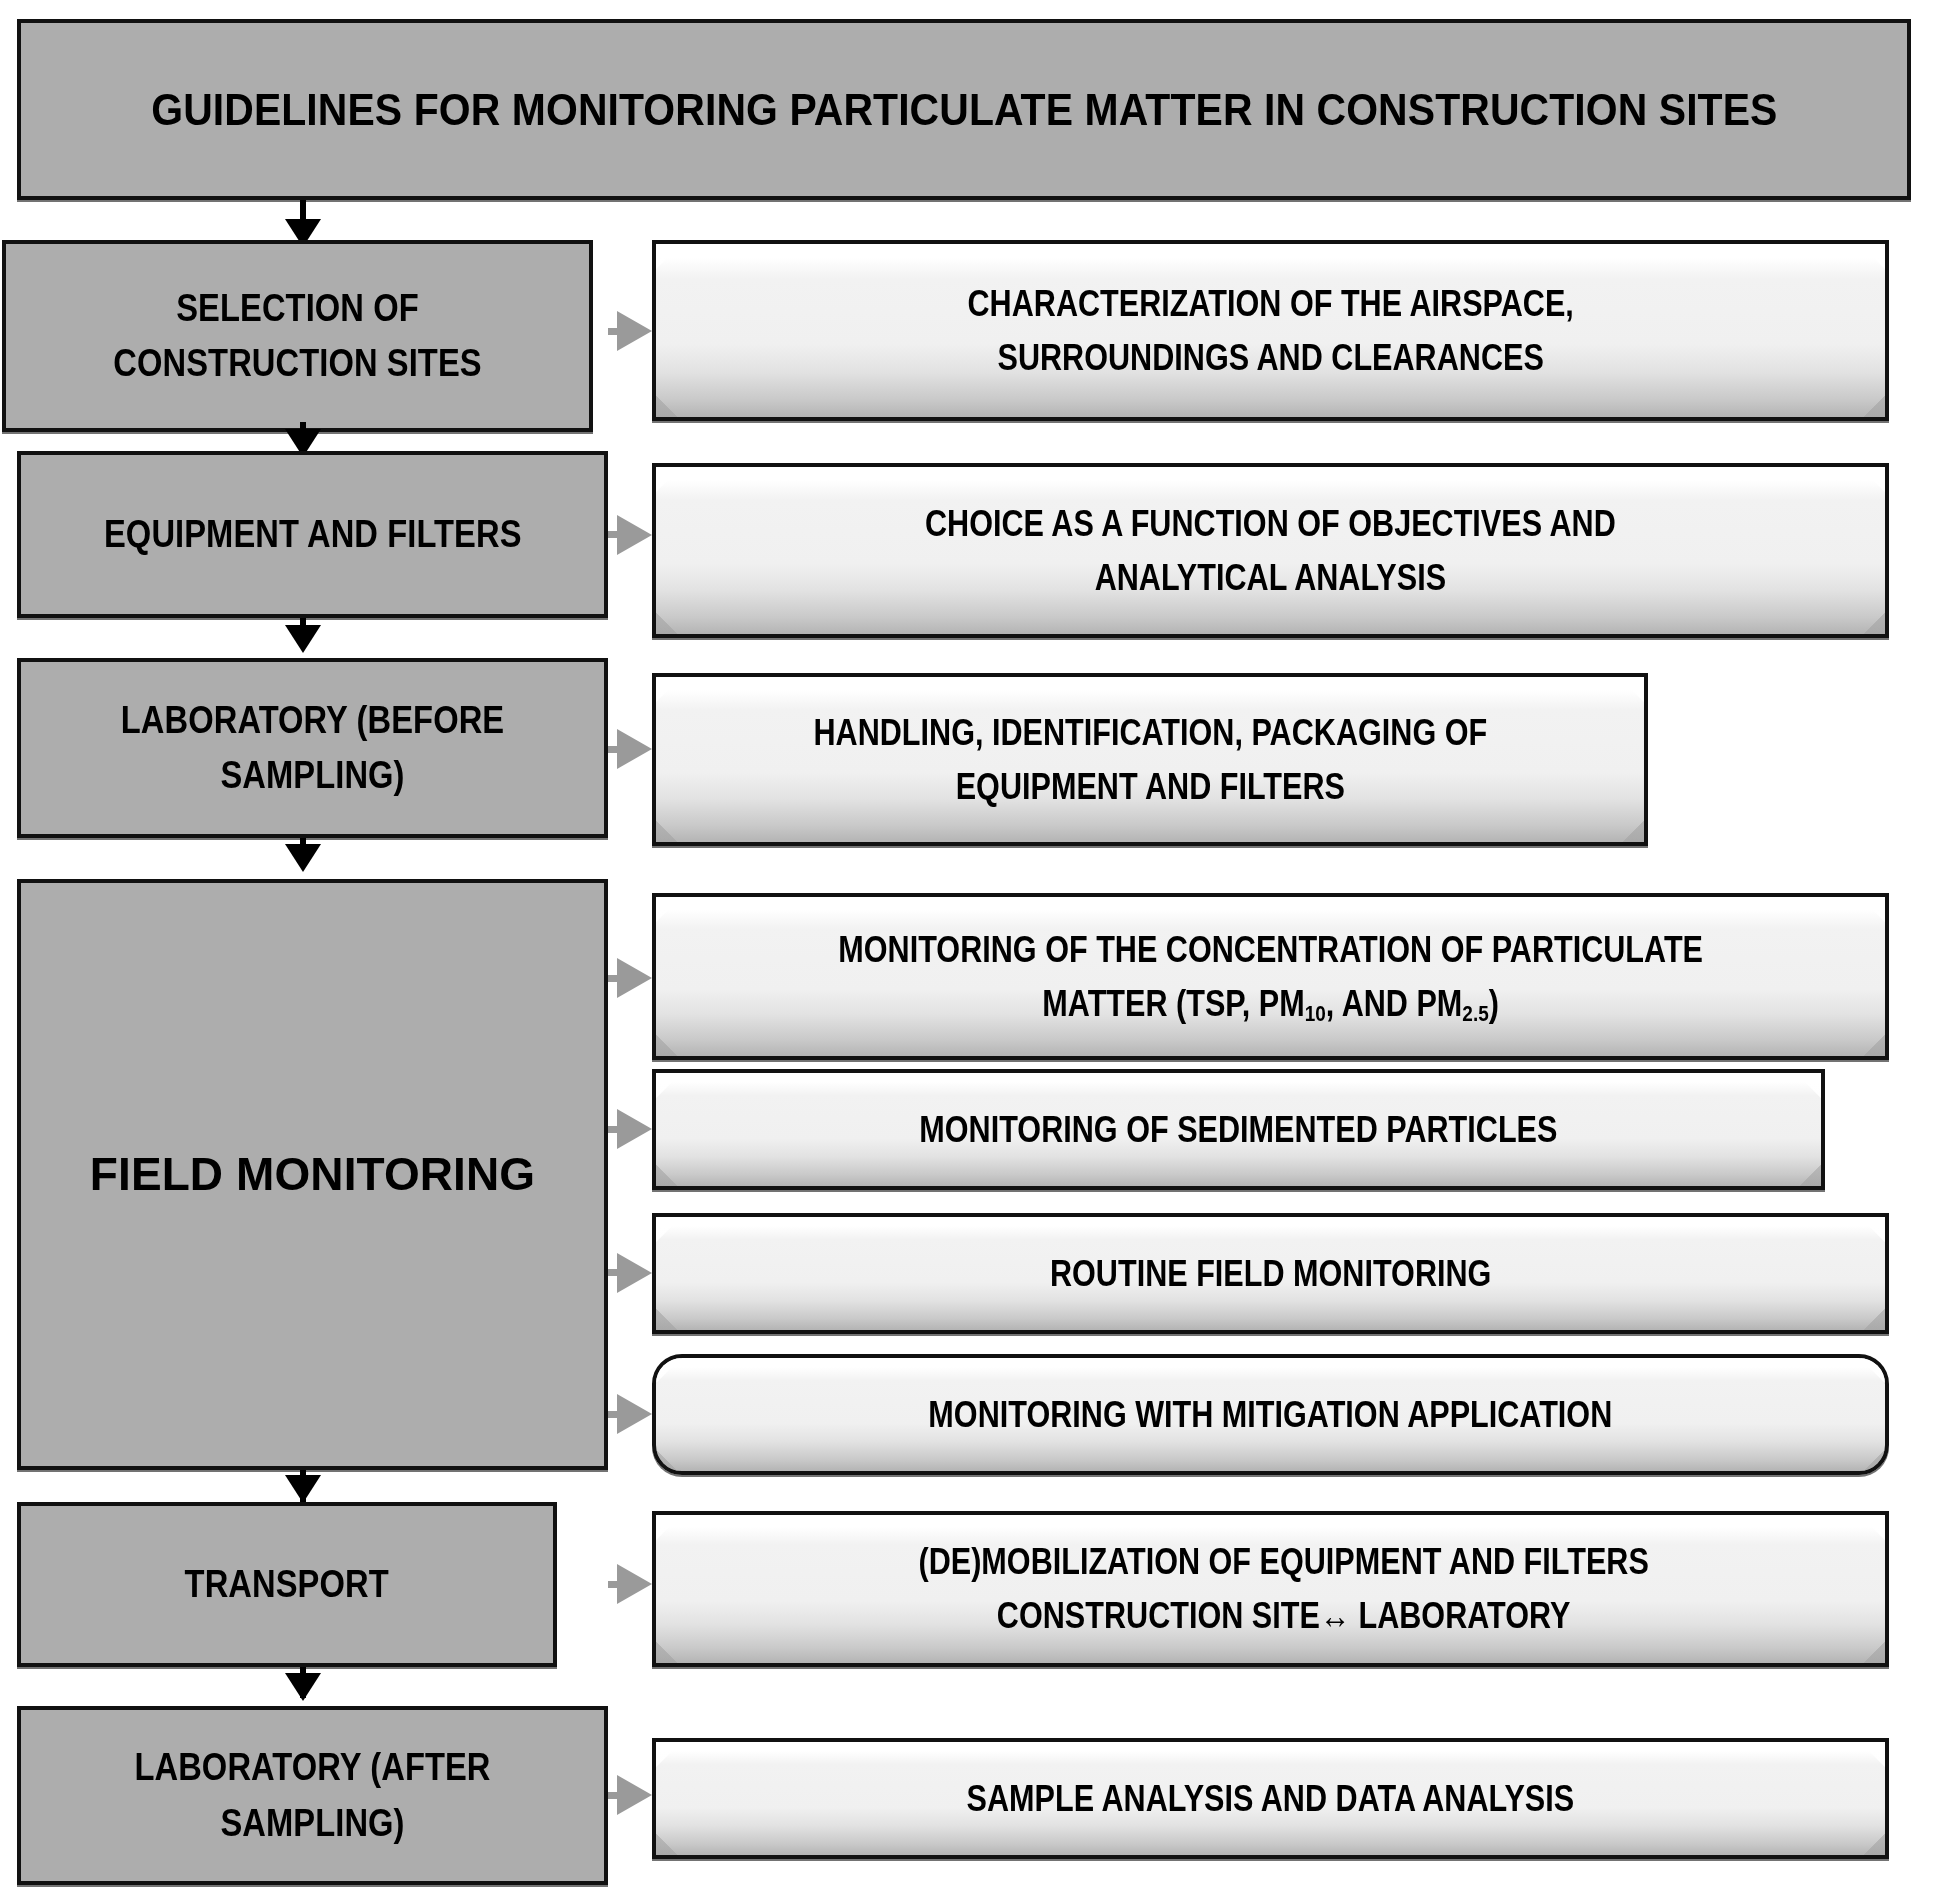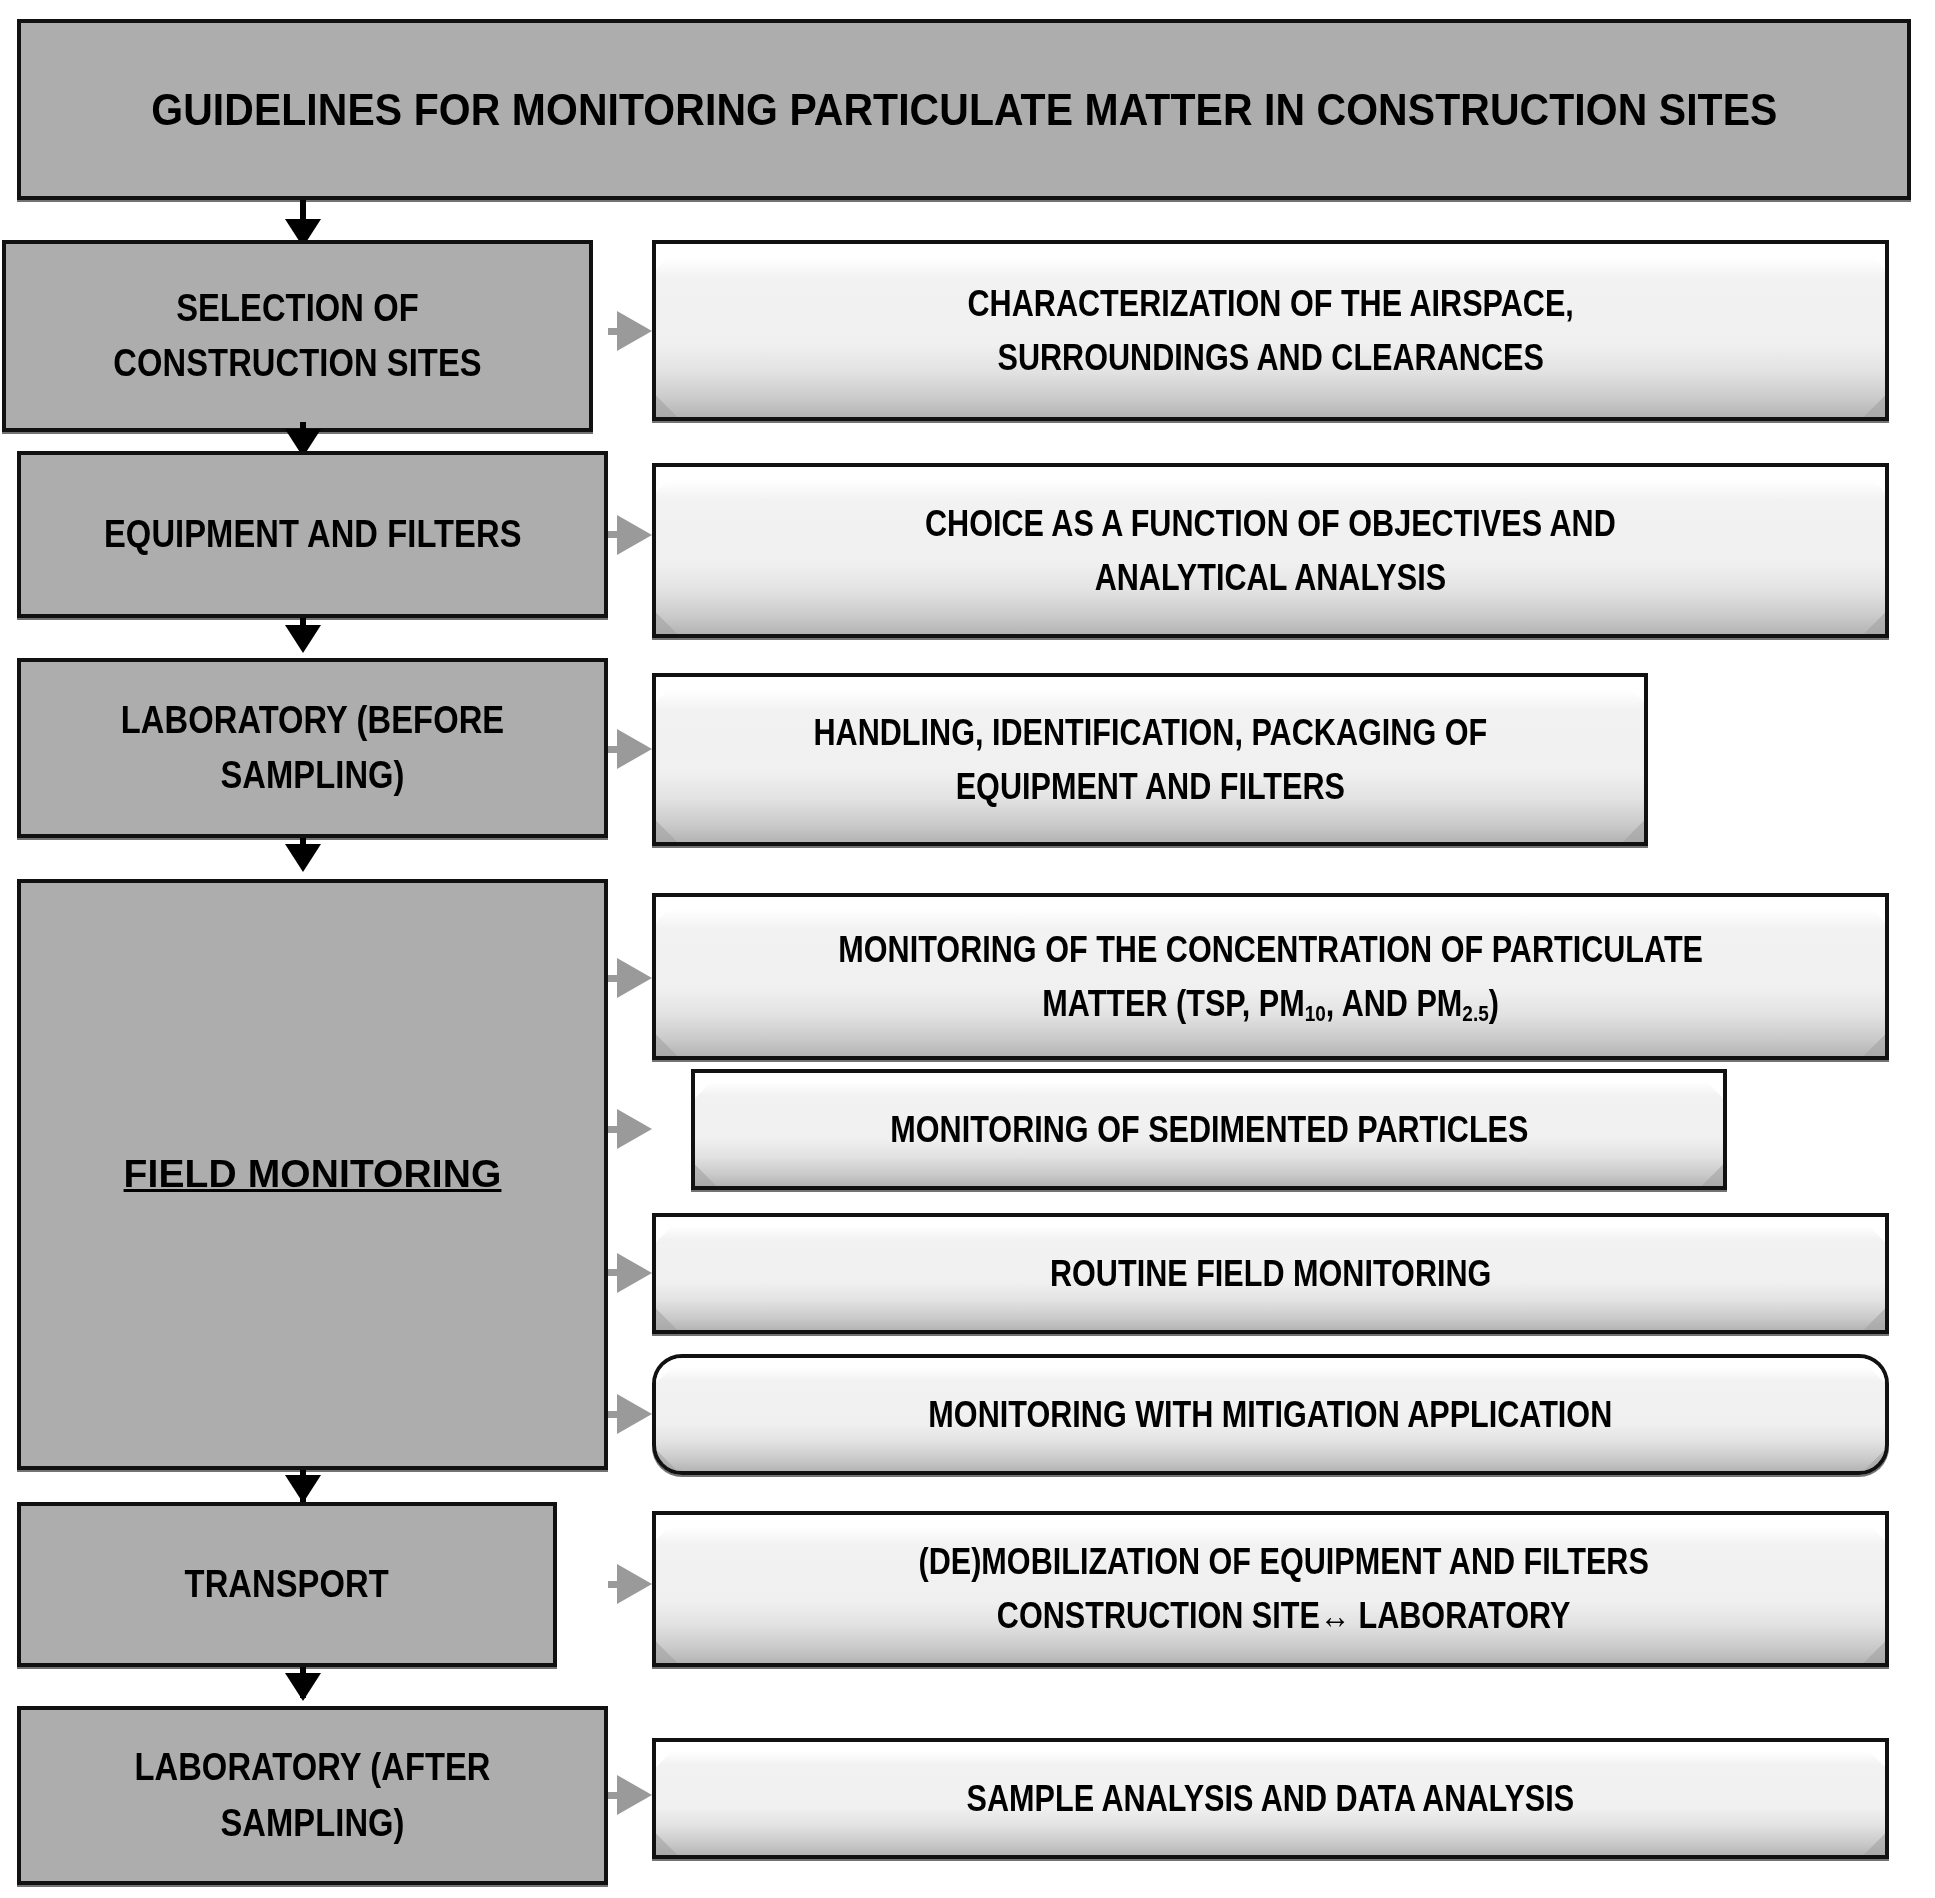--- a/index.html
+++ b/index.html
@@ -26,21 +26,21 @@
   .gbox .txt{padding:0 12px;transform:scaleX(.86);}
 
   .title-box{
     font-size:44px;
   }
   .title-box .txt{transform:scaleX(.93);}
 
   .left-box{ font-size:38px; }
 
   
-  .left-box.wide .txt{transform:none;font-size:39px;text-decoration:underline;}
+  .left-box.wide .txt{transform:none;font-size:46px;}
 
   
   .wbox{
     position:absolute;
     box-sizing:border-box;
     border:4.7px solid #111111;
     background:
       linear-gradient(to bottom,
         #ffffff 0px,
         #ffffff 8%,
@@ -149,21 +149,21 @@
   <div class="rarrow" style="left:617px;top:958px;"></div>
   <div class="wbox" style="left:652px;top:893px;width:1237px;height:167px;">
     <span class="txt">
       <span>MONITORING OF THE CONCENTRATION OF PARTICULATE</span><br>
       <span>MATTER (TSP, PM</span><sub>10</sub><span>, AND PM</span><sub>2.5</sub><span>)</span>
     </span>
   </div>
 
   <div class="rstem" style="left:608px;top:1126px;width:32px;"></div>
   <div class="rarrow" style="left:617px;top:1109px;"></div>
-  <div class="wbox" style="left:652px;top:1069px;width:1036px;height:121px;margin-left:39px;">
+  <div class="wbox" style="left:652px;top:1069px;width:1173px;height:121px;">
     <span class="txt">MONITORING OF SEDIMENTED PARTICLES</span>
   </div>
 
   <div class="rstem" style="left:608px;top:1269px;width:32px;"></div>
   <div class="rarrow" style="left:617px;top:1253px;"></div>
   <div class="wbox" style="left:652px;top:1213px;width:1237px;height:121px;">
     <span class="txt">ROUTINE FIELD MONITORING</span>
   </div>
 
   <div class="rstem" style="left:608px;top:1411px;width:32px;"></div>

